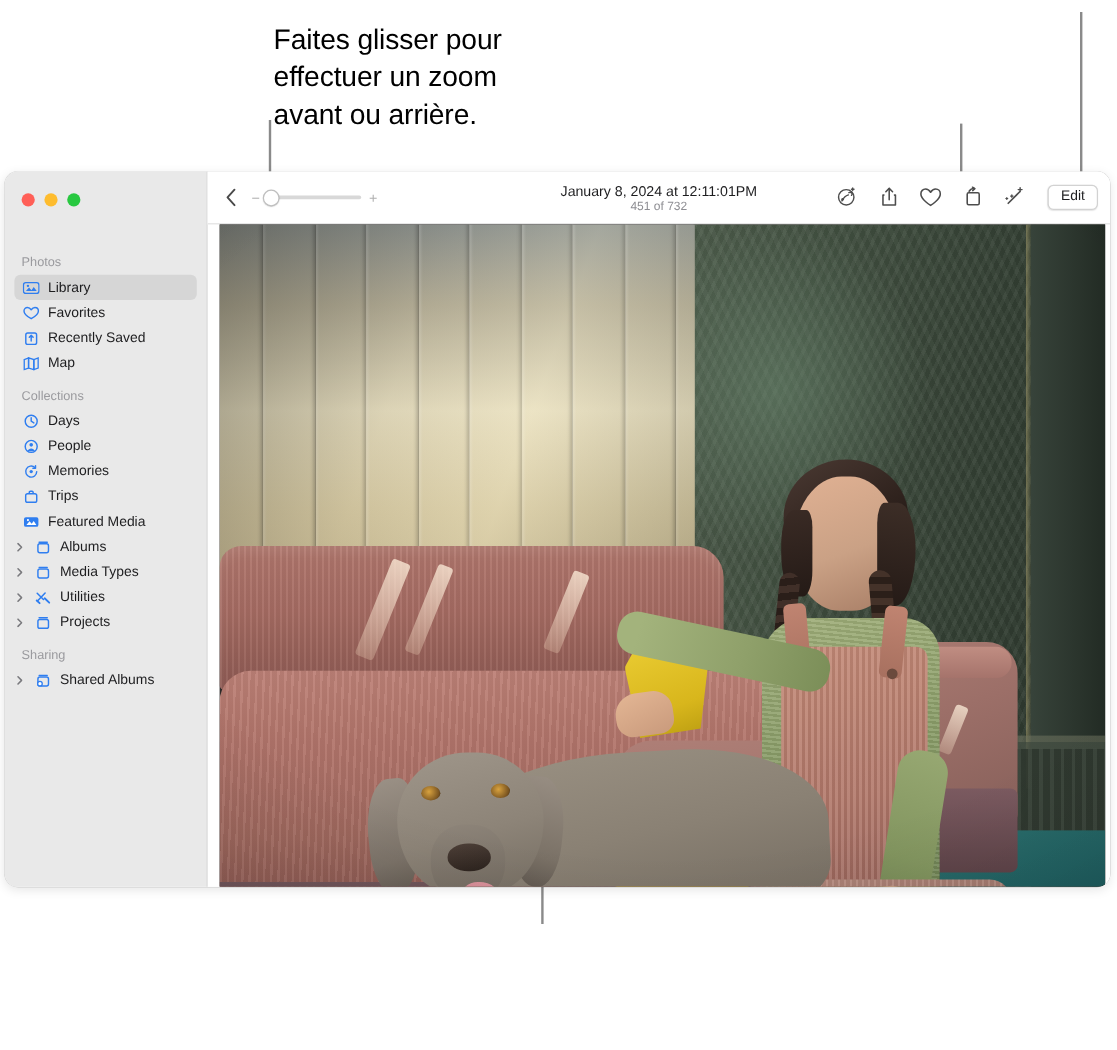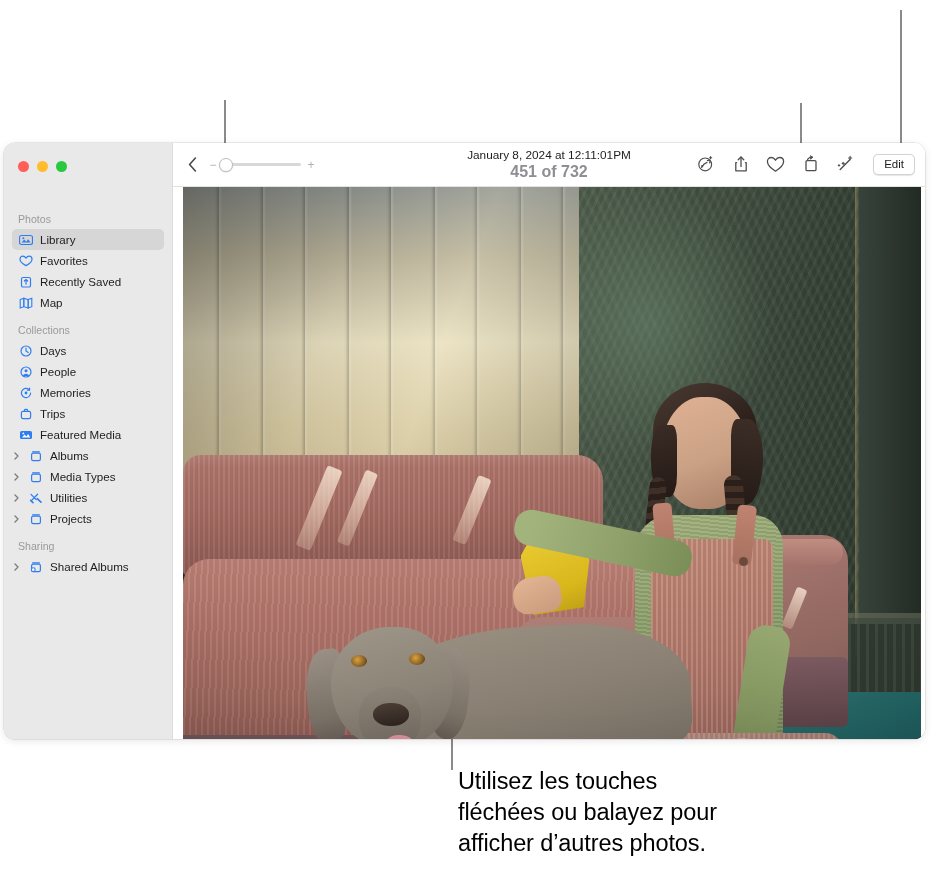--- a/index.html
+++ b/index.html
@@ -135,21 +135,21 @@
     box-shadow: 0 0.5px 1px rgba(0,0,0,0.18);
   }
 
   .tb-center {
     position: absolute;
     left: 0; right: 0;
     display: flex; flex-direction: column; align-items: center;
     pointer-events: none;
   }
   .tb-title { font-size: 11.8px; color: #1d1d1f; }
-  .tb-sub   { font-size: 16px; color: #8e8e93; margin-top: 1px; font-weight: bold; }
+  .tb-sub   { font-size: 10px; color: #8e8e93; margin-top: 1px; }
 
   .tb-right {
     margin-left: auto;
     display: flex; align-items: center; gap: 16px;
     position: relative; z-index: 2;
   }
   .tb-icon {
     width: 19px; height: 19px;
     display: flex; align-items: center; justify-content: center;
     color: #4d4d4d;
@@ -454,29 +454,29 @@
     left: 0; top: 0; width: 100%; height: 100%;
     background: radial-gradient(ellipse 110% 100% at 50% 40%, rgba(0,0,0,0) 55%, rgba(0,0,0,0.16) 100%);
     pointer-events: none;
   }
 </style>
 </head>
 <body>
 
 <div id="root">
 
+  <div class="callout" id="callout-zoom">Faites glisser pour
+effectuer un zoom
+avant ou arrière.</div>
   <div class="leader" id="leader-zoom"></div>
 
   <div class="leader" id="leader-fav"></div>
 
   <div class="leader" id="leader-edit"></div>
 
-  <div class="callout" id="callout-arrows">Utilisez les touches
-fléchées ou balayez pour
-afficher d’autres photos.</div>
   <div class="leader" id="leader-arrows"></div>
 
   <div id="window">
 
     <div id="sidebar">
       <div id="traffic">
         <span class="light red"></span>
         <span class="light yellow"></span>
         <span class="light green"></span>
       </div>

